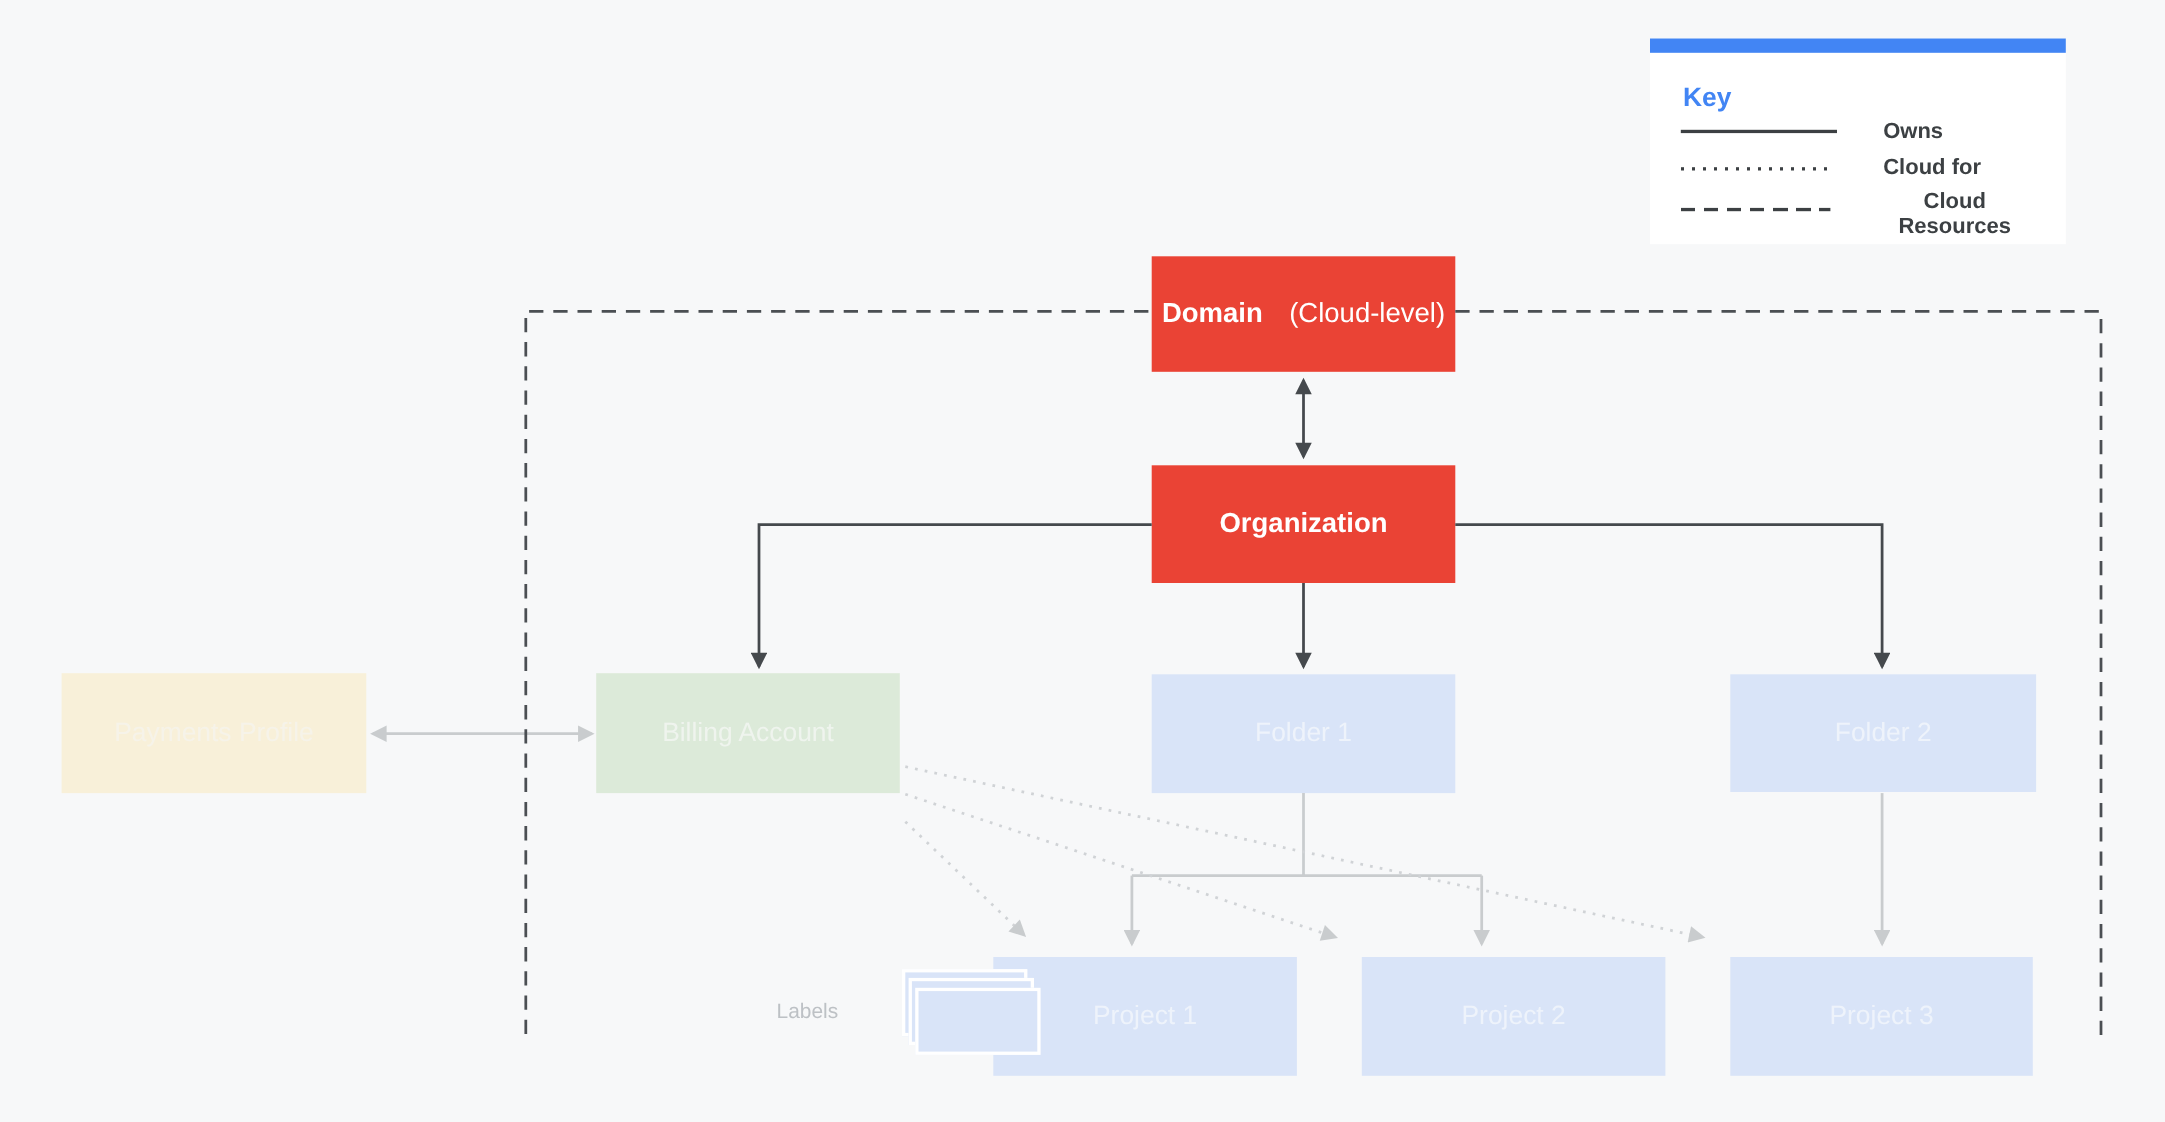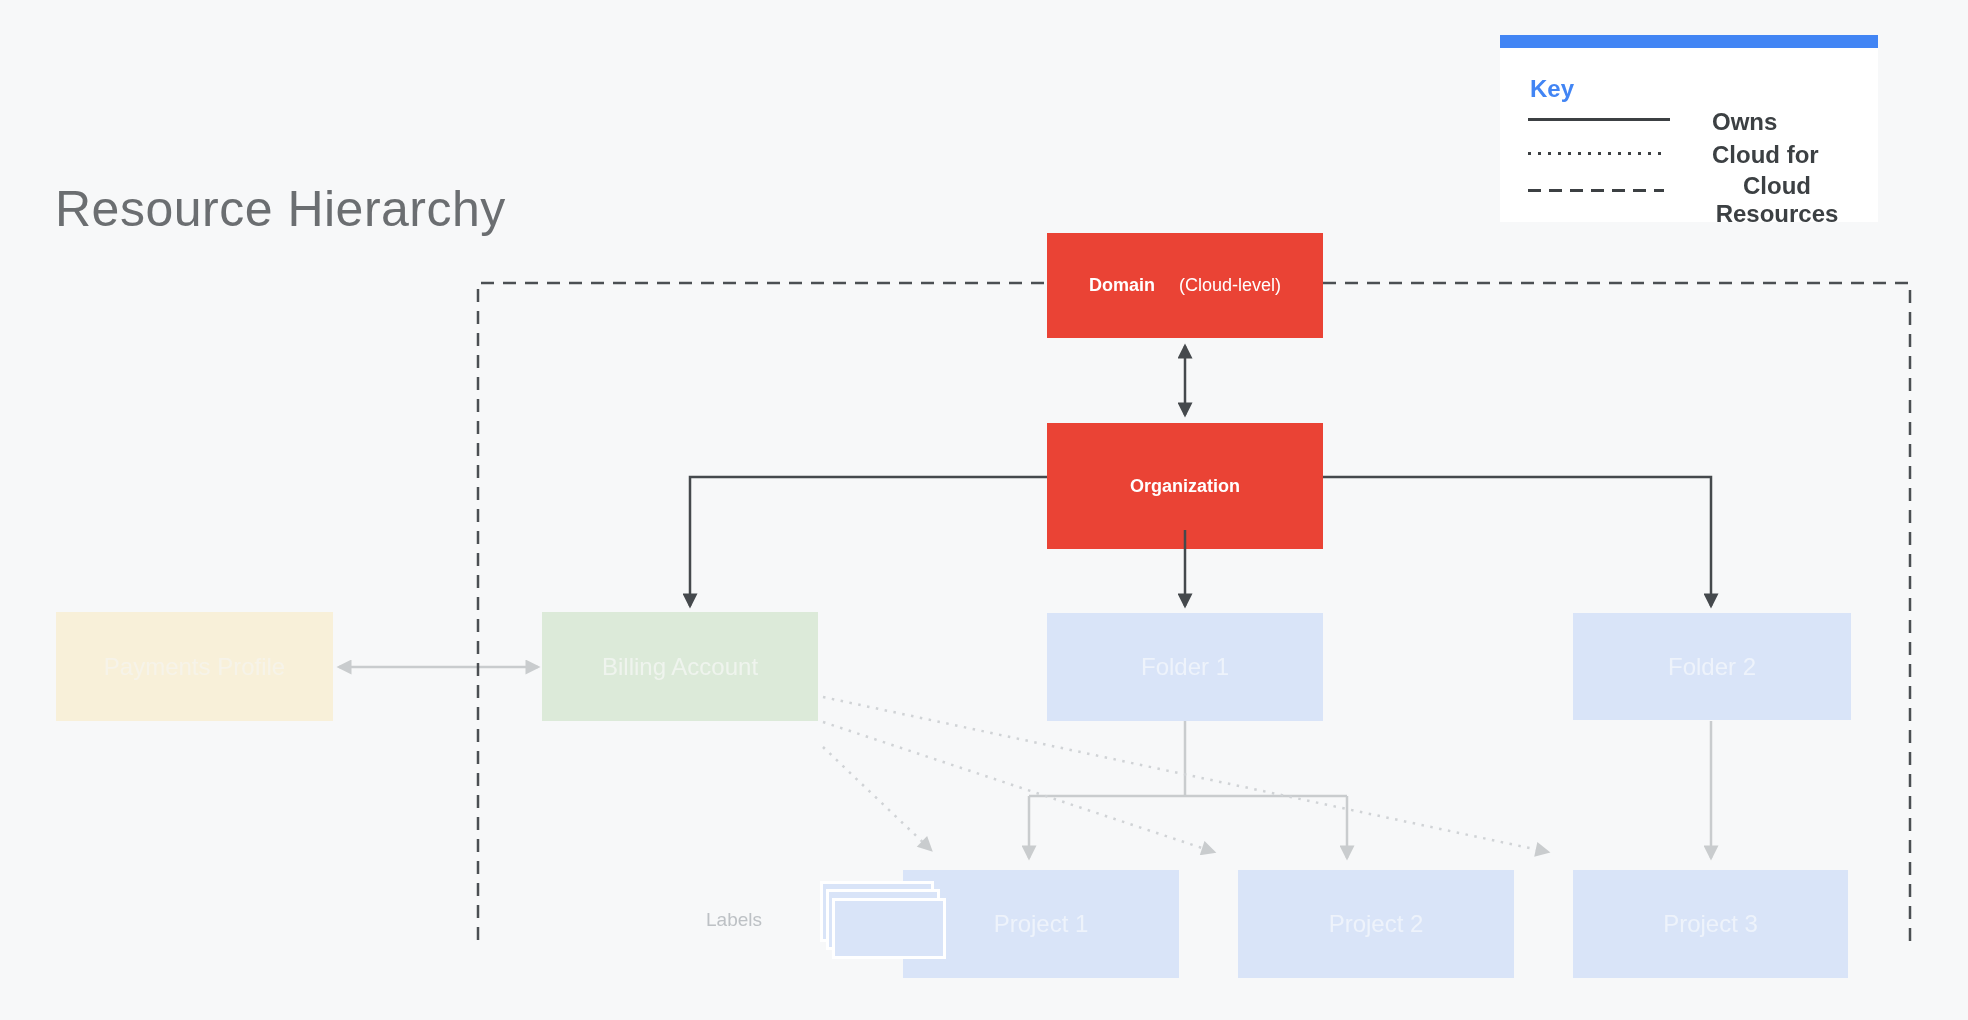--- a/index.html
+++ b/index.html
@@ -9,51 +9,50 @@
   }
   .page-title{
     position:absolute;left:55px;top:180px;font-size:50px;color:#6b6e71;
     letter-spacing:0.5px;white-space:nowrap;
   }
   
   .node{
     position:absolute;display:flex;align-items:center;justify-content:center;
     font-size:24px;text-align:center;z-index:2;white-space:nowrap;
   }
-  .node-red{background:#ea4335;color:#ffffff;font-size:18px;}
+  .node-red{background:#ea4335;color:#ffffff;font-size:25px;}
   .node-red .b{font-weight:bold;}
   .node-red .r{font-weight:normal;margin-left:24px;}
   .node-blue{background:#d9e4f8;color:#eef3fb;}
   .node-green{background:#dcead9;color:#eff4ee;}
   .node-cream{background:#f8f0d9;color:#f6f3e9;}
   
   .key-box{position:absolute;left:1500px;top:35px;width:378px;height:187px;background:#ffffff;z-index:4;}
   .key-accent{position:absolute;left:0;top:0;width:100%;height:13px;background:#4285f4;}
   .key-heading{position:absolute;left:30px;top:40px;font-size:24px;font-weight:bold;color:#4285f4;}
-  .key-label{position:absolute;left:212px;font-size:24px;font-weight:bold;color:#3c4043;line-height:1.15;}
+  .key-label{position:absolute;left:212px;font-size:20px;font-weight:bold;color:#3c4043;line-height:1.15;}
   .k-sample{position:absolute;left:28px;height:3px;}
   .k-solid{top:83px;width:142px;background:#3c4043;}
   .k-dotted{top:117px;width:138px;background:repeating-linear-gradient(90deg,#3c4043 0 3px,transparent 3px 10px);}
   .k-dashed{top:154px;width:136px;background:repeating-linear-gradient(90deg,#3c4043 0 13px,transparent 13px 21px);}
   
   .labels-caption{position:absolute;left:706px;top:909px;font-size:19px;color:#bdc1c5;z-index:3;}
   .stack{position:absolute;left:820px;top:881px;width:132px;height:84px;z-index:6;}
   .card{position:absolute;width:114px;height:61px;background:#d9e4f8;border:3px solid #ffffff;box-sizing:border-box;}
   .card1{left:0;top:0;}
   .card2{left:6px;top:8px;}
   .card3{left:12px;top:17px;}
   
   svg.wires{position:absolute;left:0;top:0;z-index:5;pointer-events:none;}
 </style>
 </head>
 <body>
 
 <div id="canvas">
 
-  <div class="page-title">Resource Hierarchy</div>
 
   <div class="key-box">
     <div class="key-accent"></div>
     <div class="key-heading">Key</div>
     <div class="k-sample k-solid"></div>
     <div class="k-sample k-dotted"></div>
     <div class="k-sample k-dashed"></div>
     <div class="key-label" style="top:73px;">Owns</div>
     <div class="key-label" style="top:106px;">Cloud for</div>
     <div class="key-label" style="top:137px;width:130px;white-space:normal;text-align:center;">Cloud Resources</div>
@@ -91,21 +90,21 @@
     </g>
 
     <path d="M478,940 V283 H1047 M1323,283 H1910 V950" fill="none" stroke="#4b4f53" stroke-width="2.5" stroke-dasharray="13 9"></path>
   </svg>
 
   <div class="node node-red" style="left:1047px;top:233px;width:276px;height:105px;">
     <span class="b">Domain</span>
     <span class="r">(Cloud-level)</span>
   </div>
 
-  <div class="node node-red" style="left:1047px;top:423px;width:276px;height:126px;font-weight:bold;">Organization</div>
+  <div class="node node-red" style="left:1047px;top:423px;width:276px;height:107px;font-weight:bold;">Organization</div>
 
   <div class="node node-cream" style="left:56px;top:612px;width:277px;height:109px;">Payments Profile</div>
 
   <div class="node node-green" style="left:542px;top:612px;width:276px;height:109px;">Billing Account</div>
 
   <div class="node node-blue" style="left:1047px;top:613px;width:276px;height:108px;">Folder 1</div>
 
   <div class="node node-blue" style="left:1573px;top:613px;width:278px;height:107px;">Folder 2</div>
 
   <div class="node node-blue" style="left:903px;top:870px;width:276px;height:108px;">Project 1</div>

